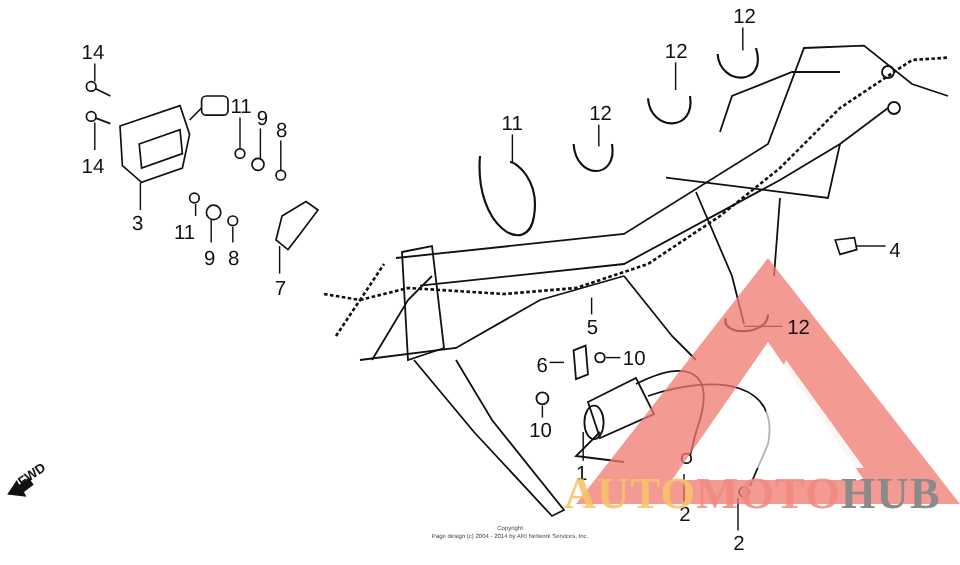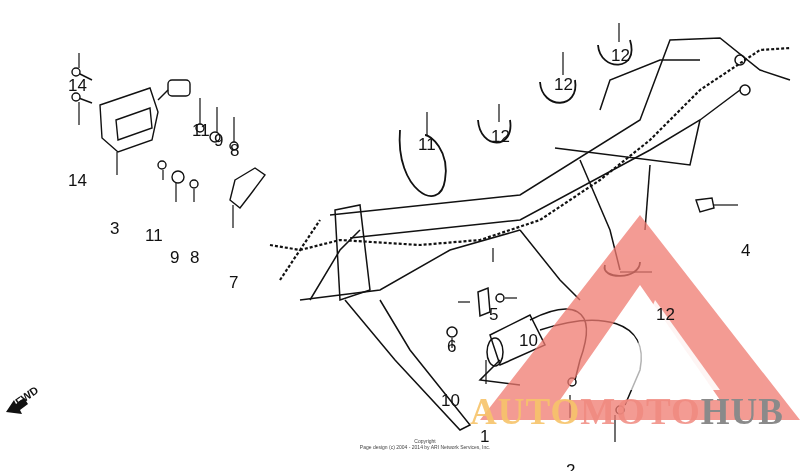--- a/index.html
+++ b/index.html
@@ -1,18 +1,18 @@
 <!DOCTYPE html>
 <html><head>
 <meta charset="utf-8">
 <style>
   html,body{margin:0;padding:0;background:#fff;}
   body{width:800px;height:471px;position:relative;overflow:hidden;font-family:"Liberation Sans",sans-serif;}
   #diagram{position:absolute;left:0;top:0;width:800px;height:471px;}
-  .callout{position:absolute;font-family:"Liberation Sans",sans-serif;font-size:17px;color:#111;line-height:1;margin-top:42px;}
+  .callout{position:absolute;font-family:"Liberation Sans",sans-serif;font-size:17px;color:#111;line-height:1;}
   .wm-word{position:absolute;left:470px;top:390px;font-family:Liberation Serif, serif;font-weight:bold;font-size:37px;letter-spacing:1px;white-space:nowrap;}
   .wm-a{color:#f7c46a;opacity:.9}
   .wm-b{color:#f08a80;opacity:.85}
   .wm-c{color:#8a8a8a;}
   .copyright{position:absolute;left:310px;top:438px;width:230px;text-align:center;font-size:5px;color:#444;line-height:6px;}
   .fwd-label{position:absolute;left:20px;top:396px;font-weight:bold;font-size:11px;transform:rotate(-35deg);transform-origin:left bottom;color:#111;}
 </style>
 </head>
 <body>
 

